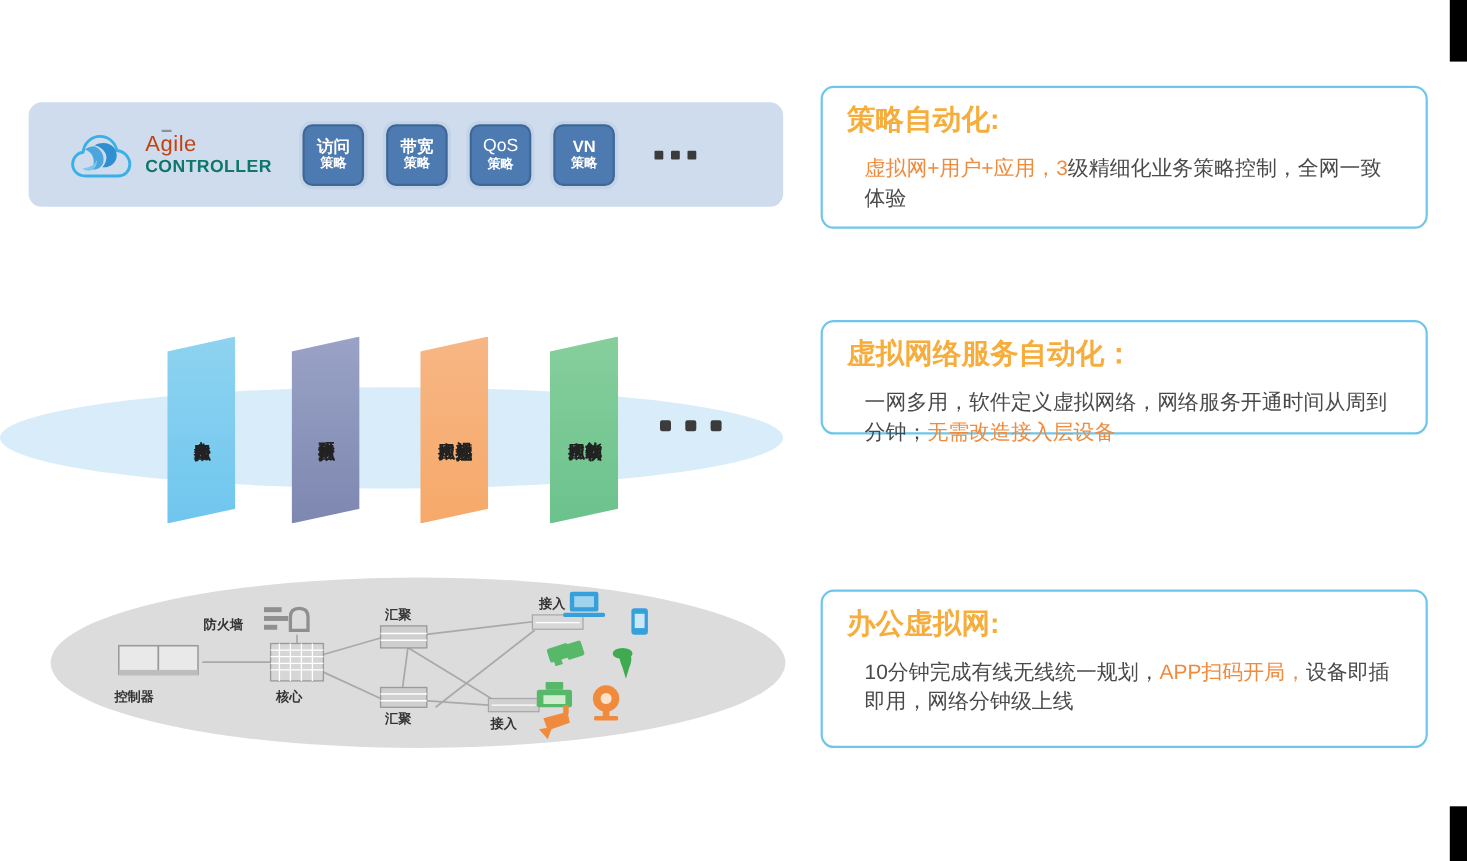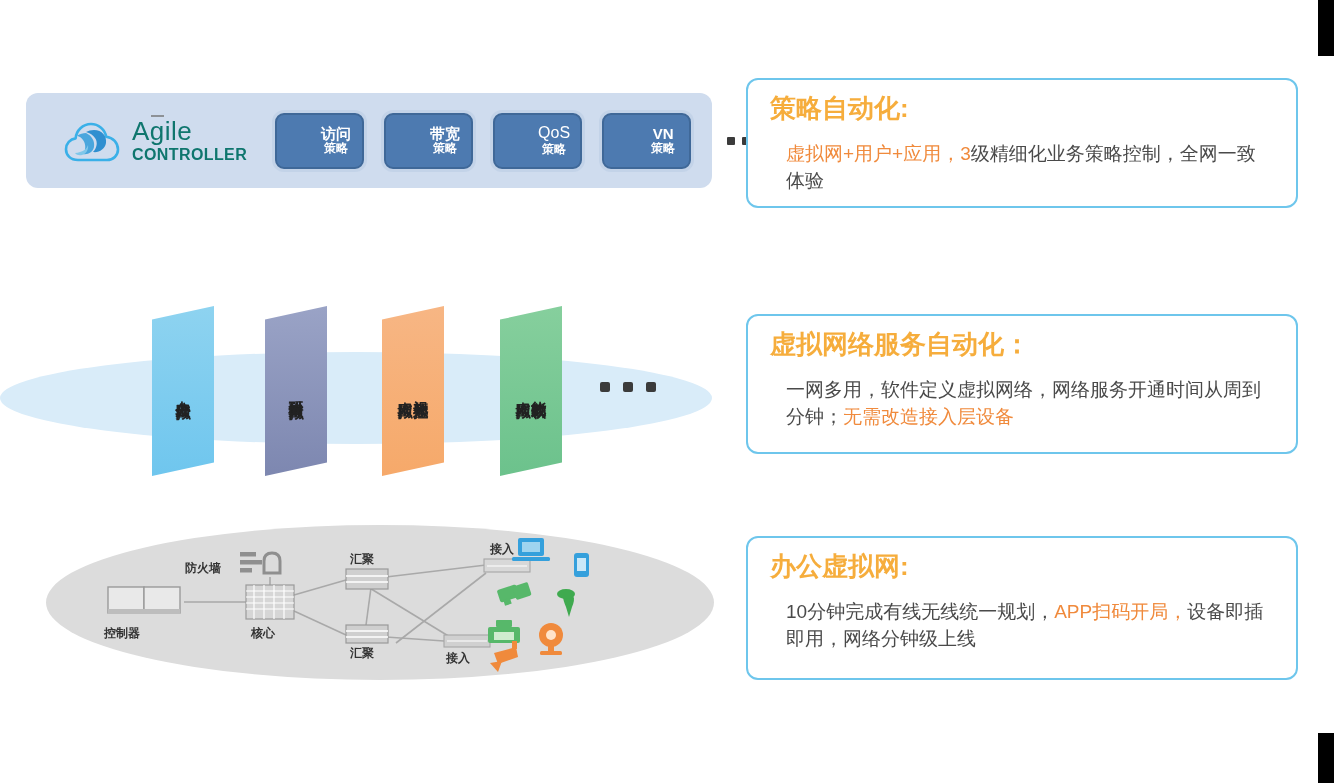--- a/index.html
+++ b/index.html
@@ -19,38 +19,38 @@
   
   #controller-bar{
     position:absolute;left:26px;top:93px;width:686px;height:95px;
     background:#cfdcee;border-radius:12px;
     display:flex;align-items:center;
   }
   #logo-block{display:flex;align-items:center;margin-left:38px;}
   #cloud-icon{width:56px;height:46px;flex:0 0 auto;}
   #logo-text{margin-left:12px;line-height:1;}
   #logo-agile{
-    font-size:26px;color:#0f766e;letter-spacing:.5px;
+    font-size:20px;color:#c2410c;letter-spacing:.5px;
     font-family:"Liberation Sans",sans-serif;
   }
   #logo-agile .macron{display:inline-block;position:relative;}
   #logo-agile .macron::after{
     content:"";position:absolute;left:1px;right:1px;top:-3px;height:2px;background:#8d9196;
   }
   #logo-controller{
     font-size:16px;font-weight:bold;color:#0f766e;letter-spacing:.4px;margin-top:3px;
     font-family:"Liberation Sans",sans-serif;
   }
   #policy-chips{display:flex;align-items:center;margin-left:28px;gap:20px;}
   .chip{
     width:52px;height:52px;border-radius:9px;
     background:#4d7ab0;border:2px solid #3f6898;
     box-shadow:0 0 0 3px #c3d3e8;
     display:flex;flex-direction:column;align-items:center;justify-content:center;
-    color:#ffffff;font-size:15px;line-height:1.15;font-weight:bold;padding-left:33px;
+    color:#ffffff;font-size:15px;line-height:1.15;font-weight:bold;
   }
   .chip .l2{font-size:12px;}
   .chip.qos .l1{font-size:16px;font-weight:normal;}
   #chip-ellipsis{
     display:flex;gap:7px;margin-left:16px;
   }
   #chip-ellipsis i{width:8px;height:8px;background:#3b3b3b;border-radius:1px;display:block;}
 
   
   #vn-stage{position:absolute;left:0px;top:290px;width:720px;height:215px;}
@@ -95,21 +95,21 @@
     font-family:"Liberation Sans","DejaVu Sans",sans-serif;white-space:nowrap;
   }
 
   
   .card{
     position:absolute;left:746px;width:552px;
     background:#ffffff;border:2px solid #6ec6ec;border-radius:12px;
     box-sizing:border-box;padding:14px 8px 16px 22px;
   }
   #card-1{top:78px;height:130px;}
-  #card-2{top:314px;height:140px;}
+  #card-2{top:291px;height:104px;}
   #card-3{top:536px;height:144px;}
   .card-title{
     font-size:26px;font-weight:bold;color:#f6ad3c;line-height:1.15;margin:0 0 4px 0;
     font-family:"Liberation Sans","DejaVu Sans",sans-serif;
   }
   .card-body{
     font-size:19px;color:#4a4a4a;line-height:1.45;margin:16px;
     font-family:"Liberation Sans","DejaVu Sans",sans-serif;
   }
   .hl{color:#f08a3c;}

